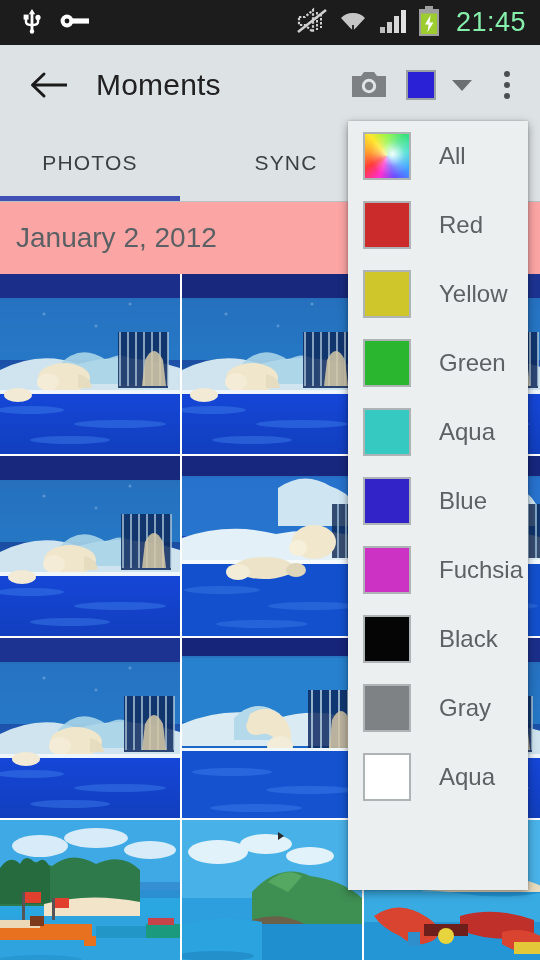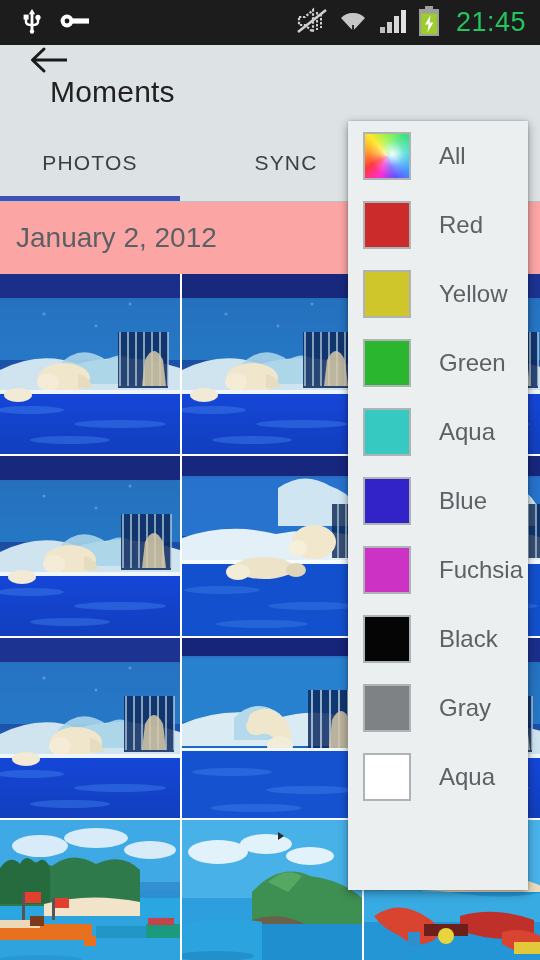--- a/index.html
+++ b/index.html
@@ -14,29 +14,29 @@
   
   .statusbar {
     position: absolute; top:0; left:0; width:540px; height:45px;
     background:#1c1c1c; display:flex; align-items:center;
     padding: 0 14px 0 22px;
   }
   .sb-left { display:flex; align-items:center; gap:18px; }
   .sb-right { margin-left:auto; display:flex; align-items:center; gap:10px; }
   .sb-ico { display:block; }
   .sb-clock {
-    color:#22c55e; font-size:27px; letter-spacing:0.5px;
+    color:#86efac; font-size:27px; letter-spacing:0.5px;
     font-family:"Liberation Sans", sans-serif; margin-left:6px;
     line-height:1;
   }
 
   
   .appbar {
     position:absolute; top:45px; left:0; width:540px; height:80px;
-    background:#dde2e5; display:flex; align-items:flex-start; padding-left:26px;flex-direction:column;
+    background:#dde2e5; display:flex; align-items:center; padding-left:26px;
   }
   .back-btn { width:46px; height:46px; display:flex; align-items:center; justify-content:center; cursor:pointer;}
   .app-title {
     font-size:30px; color:#212121; margin-left:24px; font-weight:400;
     letter-spacing:0.2px;
   }
   .appbar-actions { margin-left:auto; display:flex; align-items:center; gap:0px; padding-right:10px;}
   .cam-btn { width:58px; height:58px; display:flex; align-items:center; justify-content:center; cursor:pointer;}
   .swatch-btn { display:flex; align-items:center; gap:6px; cursor:pointer; padding:0 4px 0 8px;}
   .swatch-box {

